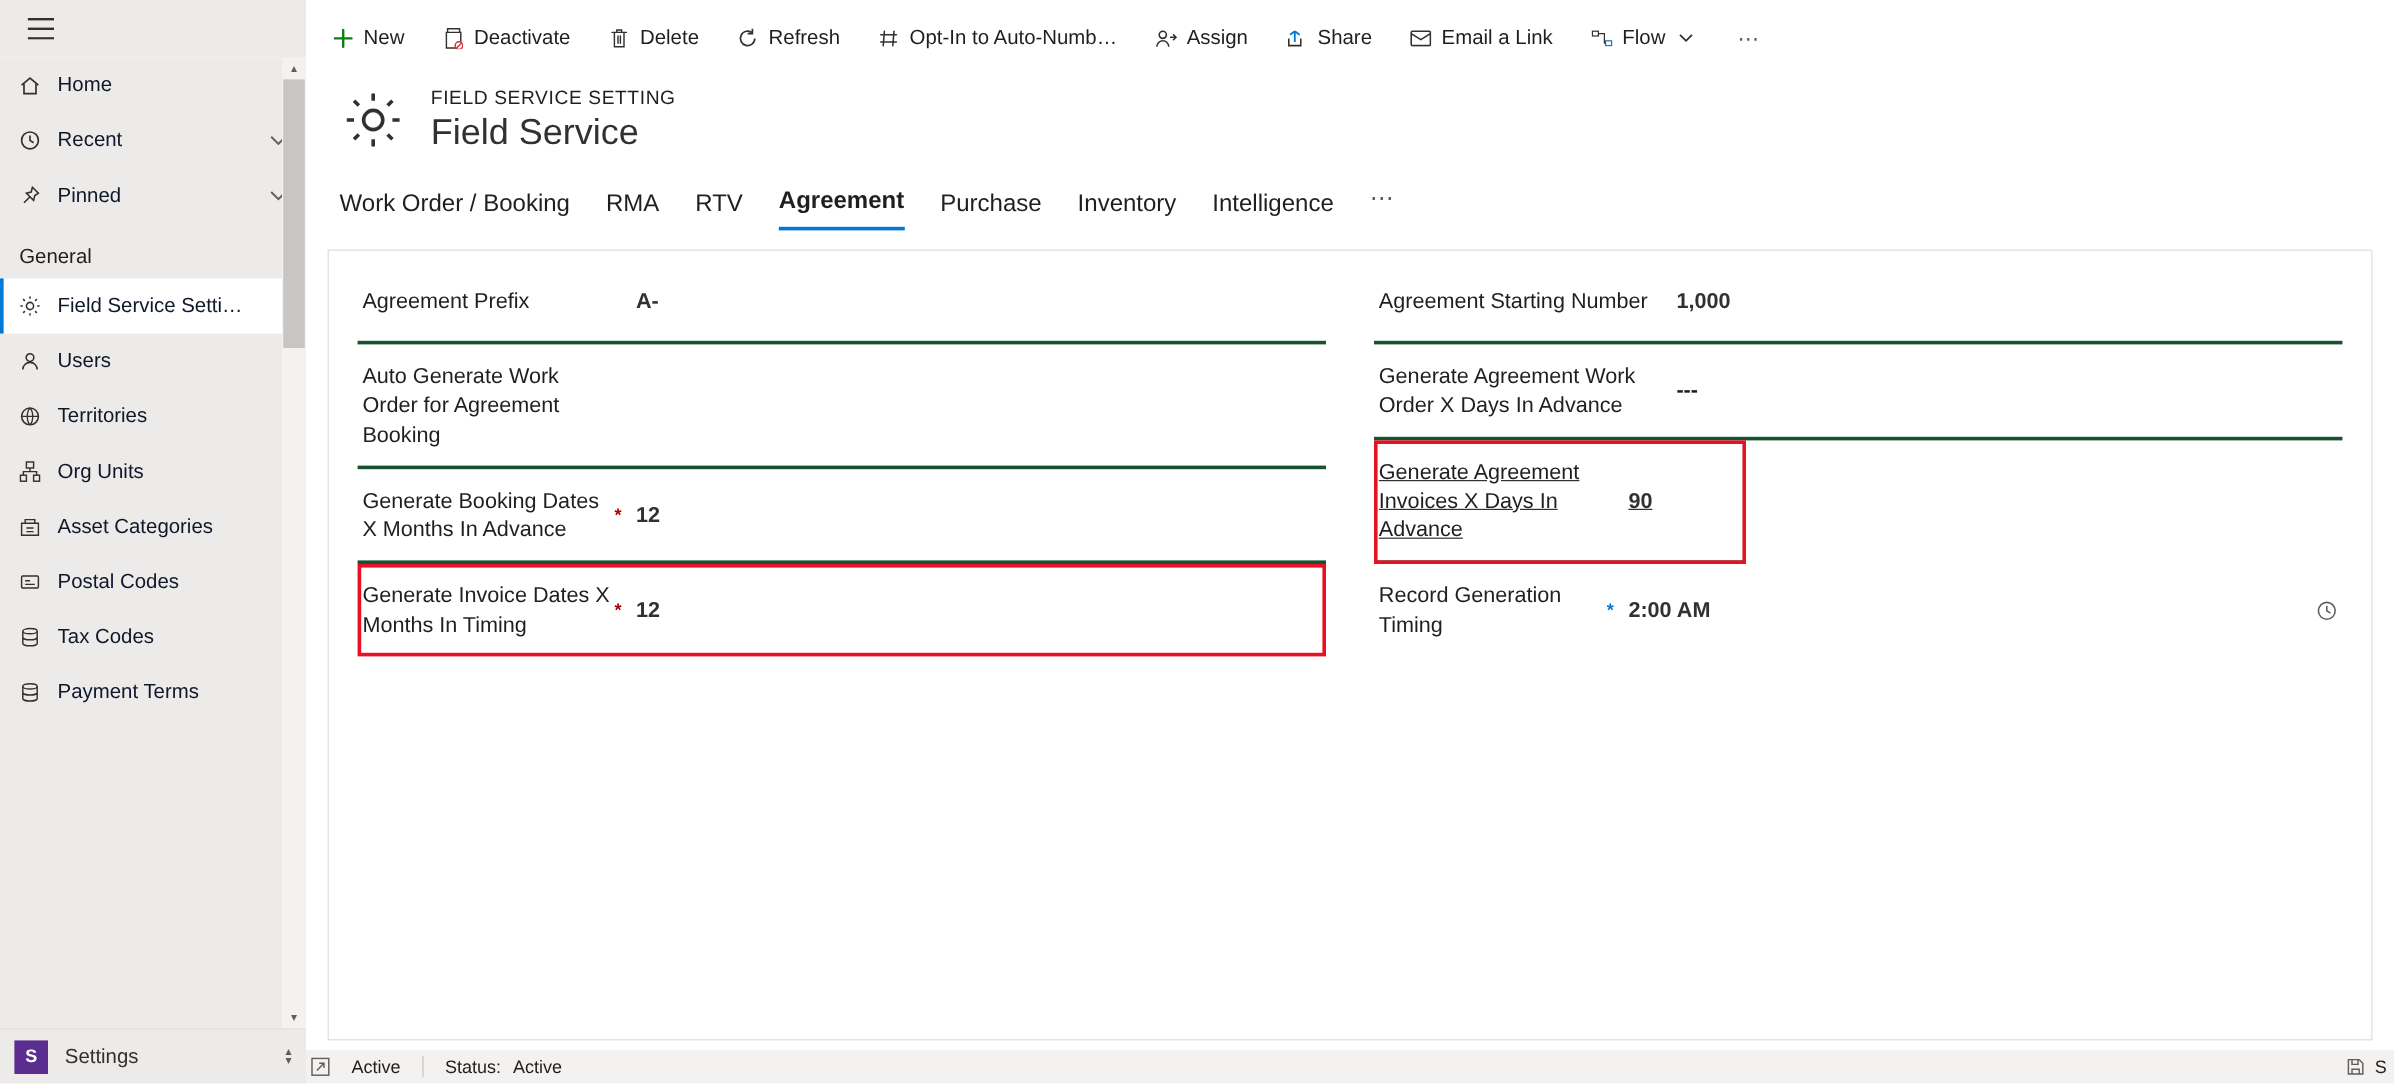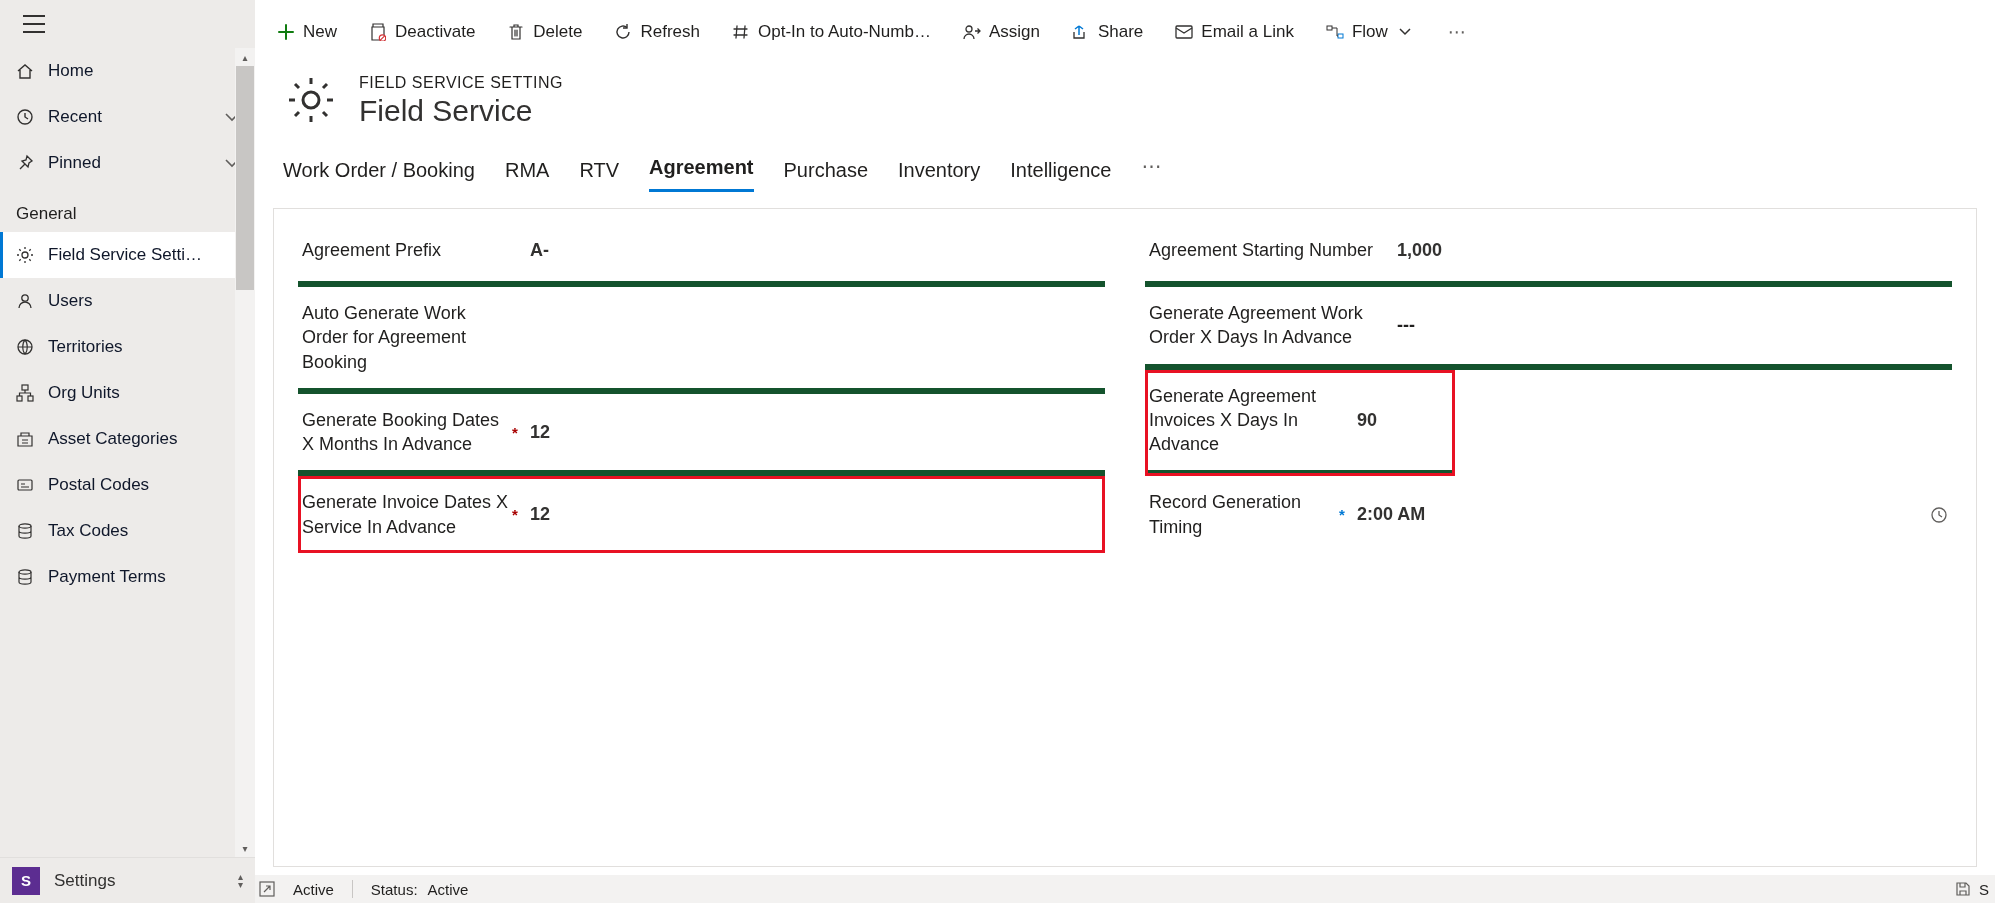--- a/index.html
+++ b/index.html
@@ -201,21 +201,21 @@
   }
   .col {
     flex: 1;
     min-width: 0;
   }
   .field-row {
     display:flex;
     align-items:center;
     min-height: 68px;
     padding: 14px 4px;
-    border-bottom: 6px solid #14532d;
+    border-bottom: 3px solid #14532d;
     position:relative;
   }
   .col .field-row:last-child{border-bottom:none;}
   .field-label {
     width: 210px;
     flex: 0 0 210px;
     line-height: 1.35;
     color:#201f1e;
   }
   .field-req {
@@ -530,38 +530,38 @@
         <div class="field-row">
           <div class="field-label">Auto Generate Work Order for Agreement Booking</div>
           <div class="field-req"></div>
         </div>
         <div class="field-row">
           <div class="field-label">Generate Booking Dates X Months In Advance</div>
           <div class="field-req">*</div>
           <div class="field-val">12</div>
         </div>
         <div class="field-row highlight-red">
-          <div class="field-label">Generate Invoice Dates X Service In Advance</div>
+          <div class="field-label">Generate Invoice Dates X Months In Timing</div>
           <div class="field-req">*</div>
           <div class="field-val">12</div>
         </div>
       </div>
 
       <div class="col">
         <div class="field-row">
           <div class="field-label" style="width:230px;flex:0 0 230px;">Agreement Starting Number</div>
           <div class="field-req"></div>
           <div class="field-val">1,000</div>
         </div>
         <div class="field-row">
           <div class="field-label" style="width:230px;flex:0 0 230px;">Generate Agreement Work Order X Days In Advance</div>
           <div class="field-req"></div>
           <div class="field-val placeholder">---</div>
         </div>
-        <div class="field-row highlight-red" style="max-width:310px;">
+        <div class="field-row highlight-red" style="max-width:310px;text-decoration:underline;">
           <div class="field-label" style="width:190px;flex:0 0 190px;">Generate Agreement Invoices X Days In Advance</div>
           <div class="field-req"></div>
           <div class="field-val">90</div>
         </div>
         <div class="field-row">
           <div class="field-label" style="width:190px;flex:0 0 190px;">Record Generation Timing</div>
           <div class="field-req blue">*</div>
           <div class="field-val">2:00 AM</div>
           <span class="field-trailing">
             <svg width="18" height="18" viewBox="0 0 18 18">

